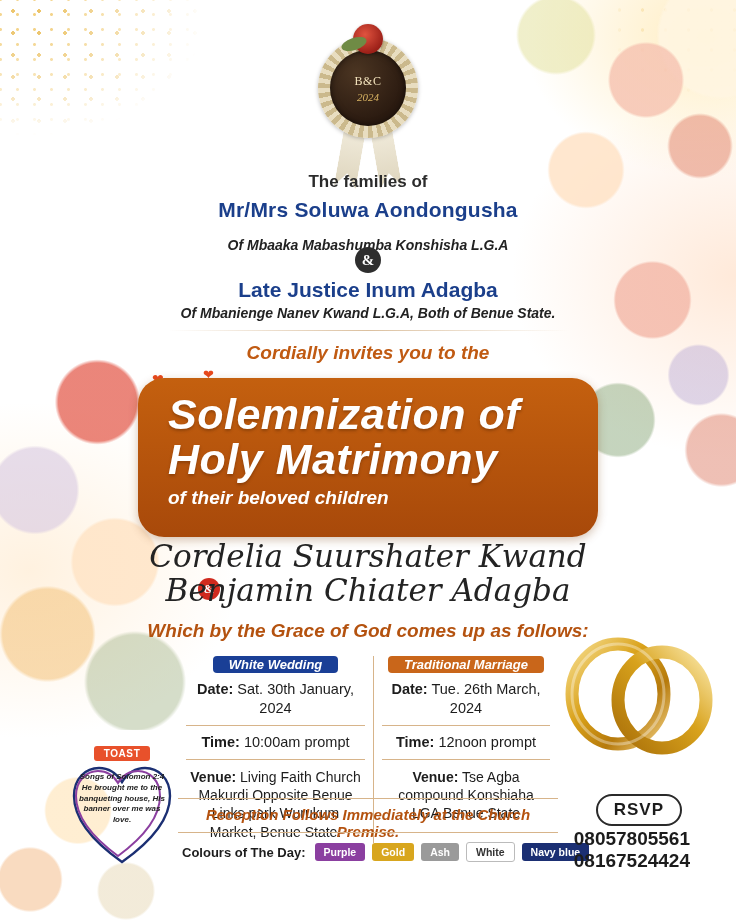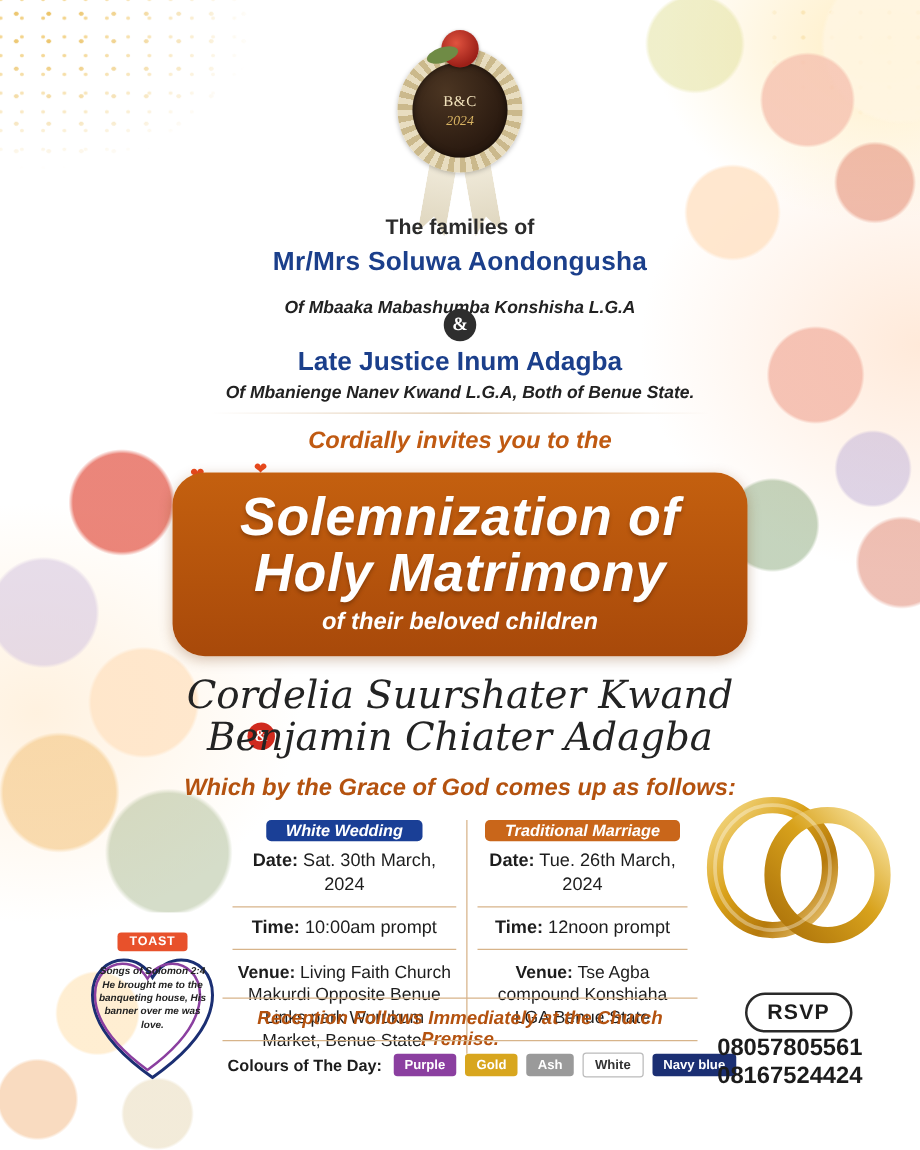--- a/index.html
+++ b/index.html
@@ -232,25 +232,24 @@
     color: #c05a12;
   }
 
   
   .banner {
     position: absolute;
     left: 50%;
     top: 378px;
     transform: translateX(-50%);
     width: 400px;
-    padding: 14px 30px 16px;
+    padding: 14px 30px 28px;
     border-radius: 26px;
     background: linear-gradient(180deg, #c4600f 0%, #a8490a 100%);
     box-shadow: 0 3px 10px rgba(120,60,10,.3);
-    text-align: center;
   }
   .banner .l1, .banner .l2 {
     color: #ffffff;
     font-family: "Liberation Sans", sans-serif;
     font-weight: bold;
     font-style: italic;
     font-size: 43px;
     line-height: 1.04;
     letter-spacing: .5px;
     text-shadow: 0 2px 3px rgba(70,30,0,.35);
@@ -516,21 +515,21 @@
   <div class="couple couple-1">Cordelia Suurshater Kwand</div>
   <div class="couple-amp">&amp;</div>
   <div class="couple couple-2">Benjamin Chiater Adagba</div>
   <div class="grace">Which by the Grace of God comes up as follows:</div>
 
   <div class="details">
     <div class="col left">
       <span class="pill blue">White Wedding</span>
       <div class="row">
         <b>Date:</b>
-        <span>Sat. 30th March, 2024</span>
+        <span>Sat. 30th January, 2024</span>
       </div>
       <div class="hr"></div>
       <div class="row">
         <b>Time:</b>
         <span>10:00am prompt</span>
       </div>
       <div class="hr"></div>
       <div class="venue">
         <b>Venue:</b>
         <span>Living Faith Church Makurdi Opposite Benue Links park Wurukum Market, Benue State.</span>

